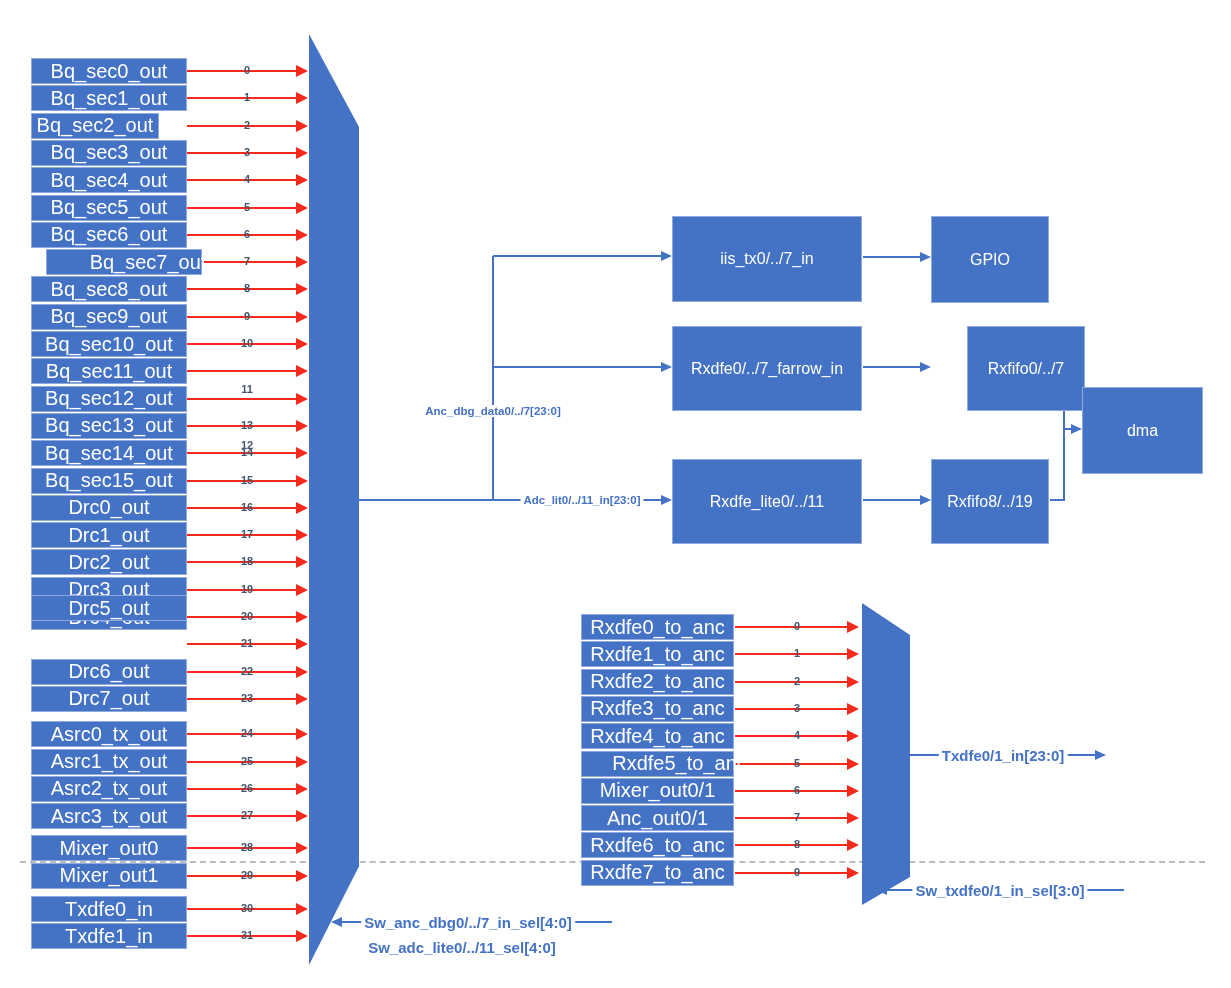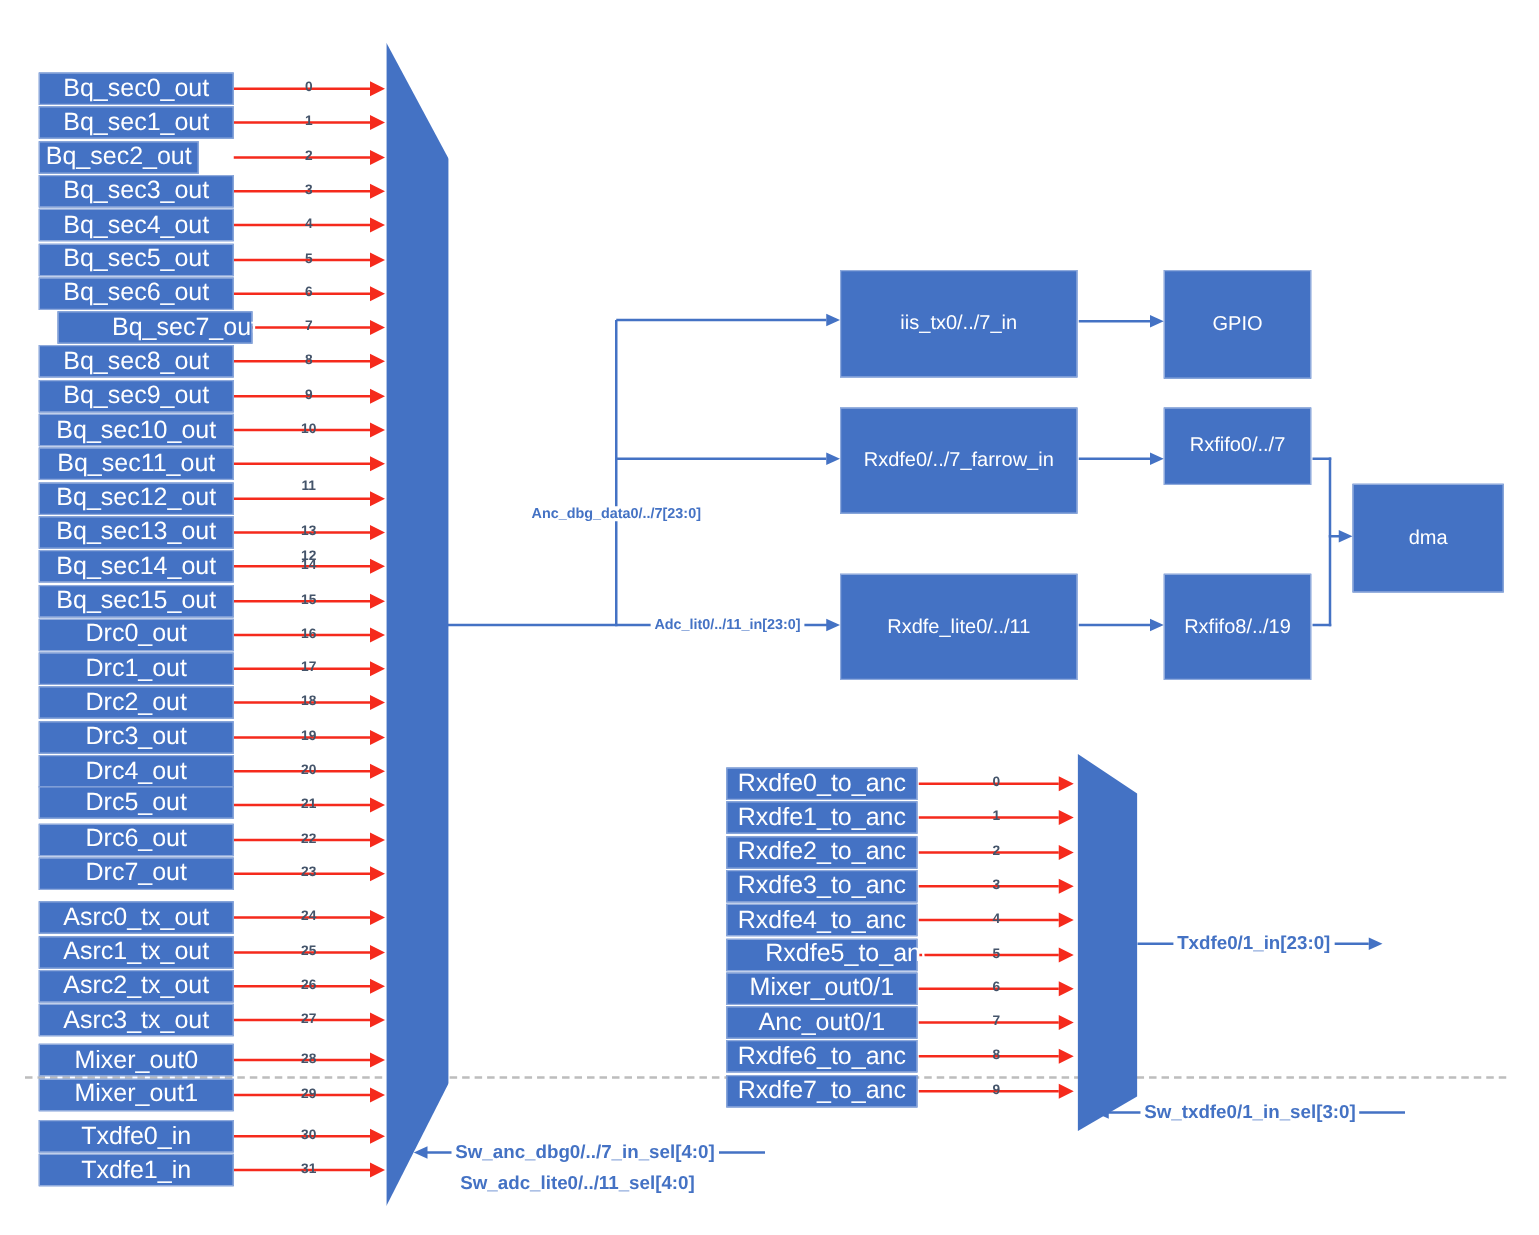--- a/index.html
+++ b/index.html
@@ -54,21 +54,21 @@
   #header-box{
     position:absolute;left:31px;top:18px;width:156px;height:39px;
     background:var(--box_blue);border:1px solid var(--box_border);box-sizing:border-box;
     display:flex;align-items:center;justify-content:center;z-index:2;
   }
   #header-box span{color:var(--header_red);font-size:16px;}
   
   #blk-iis     {left:672px;top:216px;width:190px;height:86px;}
   #blk-gpio    {left:931px;top:216px;width:118px;height:87px;}
   #blk-farrow  {left:672px;top:326px;width:190px;height:85px;}
-  #blk-rxfifo0 {left:931px;top:326px;width:118px;height:62px;justify-content:center;}
+  #blk-rxfifo0 {left:967px;top:326px;width:118px;height:85px;justify-content:center;}
   #blk-lite    {left:672px;top:459px;width:190px;height:85px;}
   #blk-rxfifo8 {left:931px;top:459px;width:118px;height:85px;}
   #blk-dma     {left:1082px;top:387px;width:121px;height:87px;}
 </style>
 </head>
 <body>
 
 <div id="canvas">
 
   <div id="dashed-line"></div>
@@ -194,21 +194,21 @@
       </div>
       <div class="red-line" style="left: 187px; top: 588.7px; width: 109px;"></div>
       <div class="red-head" style="left: 296px; top: 583.7px;"></div>
       <span class="wire-num" style="left: 235px; top: 582.7px;">19</span>
       <div class="sig-box" style="left: 31px; top: 604px; width: 156px; height: 26px;">
         <span class="sig-label">Drc4_out</span>
       </div>
       <div class="red-line" style="left: 187px; top: 616px; width: 109px;"></div>
       <div class="red-head" style="left: 296px; top: 611px;"></div>
       <span class="wire-num" style="left: 235px; top: 610px;">20</span>
-      <div class="sig-box" style="left: 31px; top: 629px; width: 156px; height: 26px;">
+      <div class="sig-box" style="left: 31px; top: 595px; width: 156px; height: 26px;">
         <span class="sig-label">Drc5_out</span>
       </div>
       <div class="red-line" style="left: 187px; top: 643.3px; width: 109px;"></div>
       <div class="red-head" style="left: 296px; top: 638.3px;"></div>
       <span class="wire-num" style="left: 235px; top: 637.3px;">21</span>
       <div class="sig-box" style="left: 31px; top: 658.6px; width: 156px; height: 26px;">
         <span class="sig-label">Drc6_out</span>
       </div>
       <div class="red-line" style="left: 187px; top: 670.6px; width: 109px;"></div>
       <div class="red-head" style="left: 296px; top: 665.6px;"></div>

